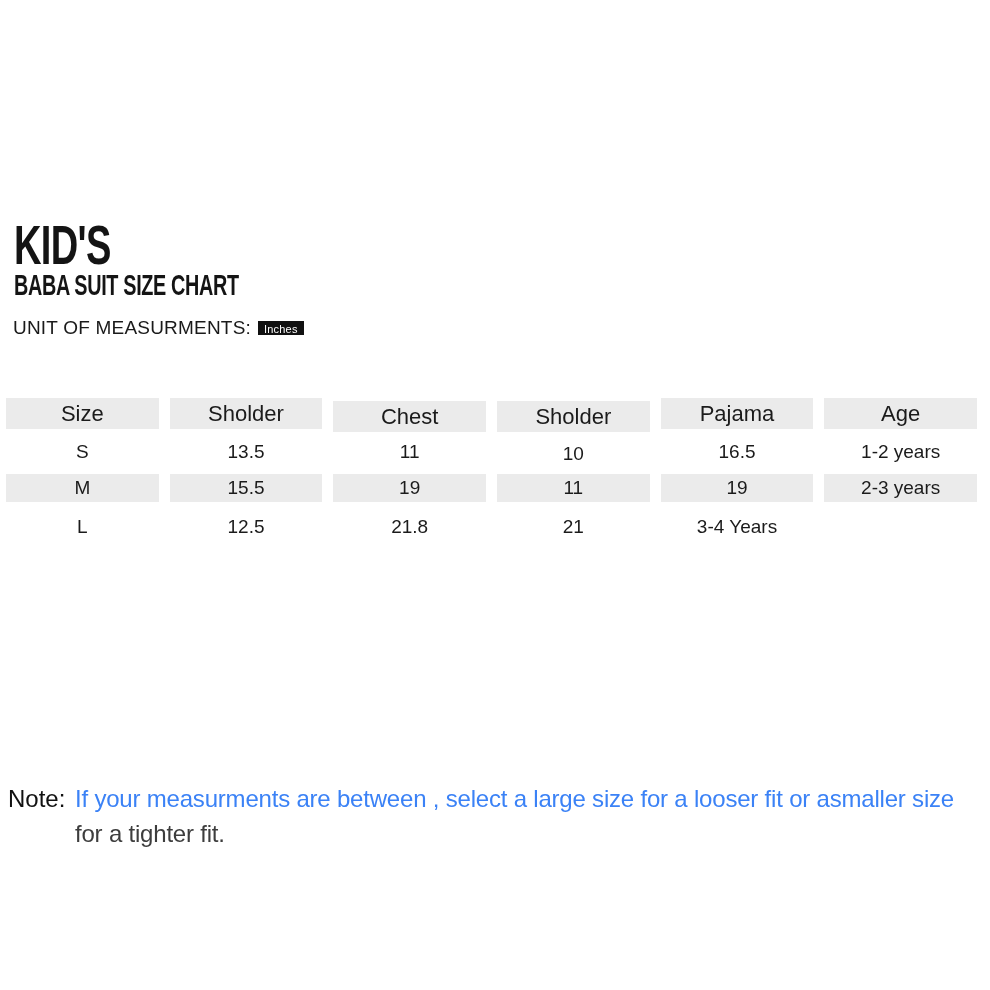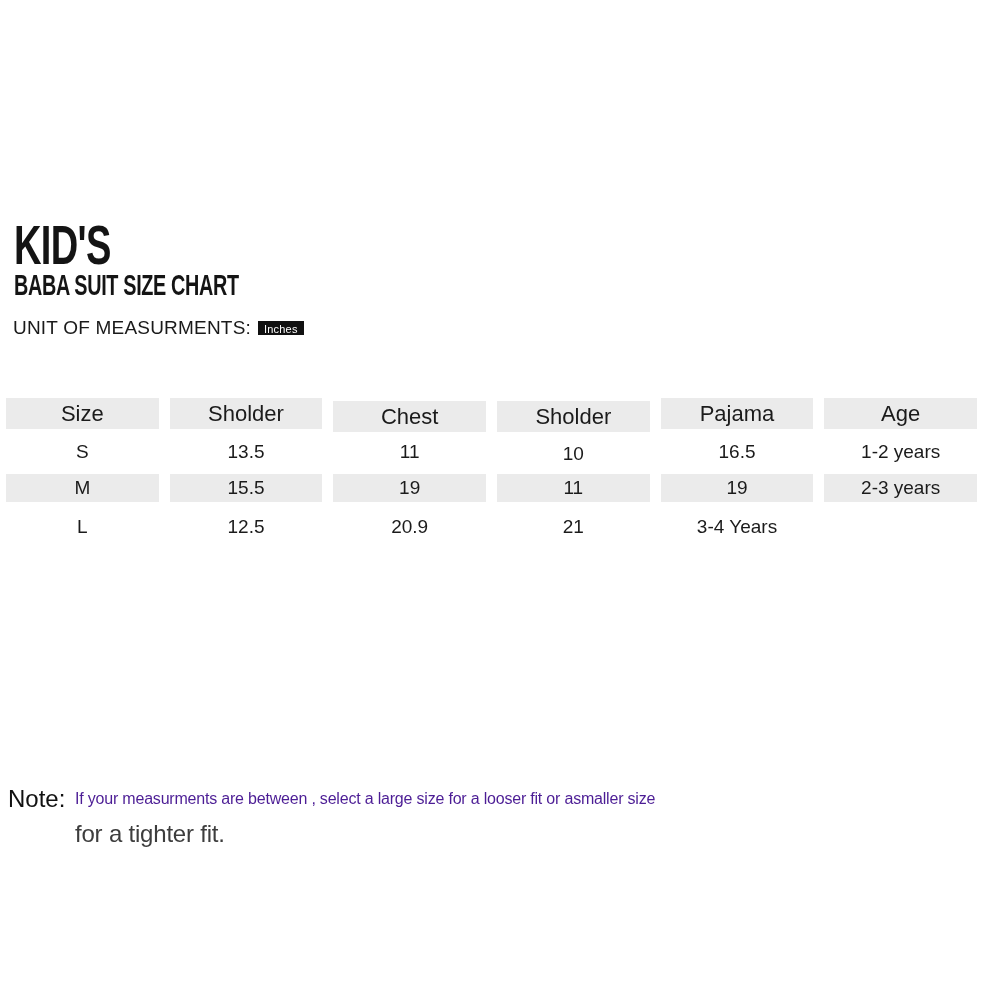--- a/index.html
+++ b/index.html
@@ -45,21 +45,21 @@
   .dy3 { position:relative; top:3px; }
   .dy2 { position:relative; top:2px; }
 
   
   .note-label {
     position:absolute; left:8px; top:784px;
     font-size:24px; font-weight:normal; color:#111111; line-height:30px;
   }
   .note-line1 {
     position:absolute; left:75px; top:784px;
-    font-size:16px; color:#4c1d95; line-height:30px; letter-spacing:-0.2px;
+    font-size:24px; color:#3b82f6; line-height:30px; letter-spacing:-0.2px;
     white-space:nowrap;
   }
   .note-line2 {
     position:absolute; left:75px; top:819px;
     font-size:24px; color:#3d3d3d; line-height:30px; letter-spacing:-0.2px;
     white-space:nowrap;
   }
 </style>
 </head>
 <body>
@@ -97,21 +97,21 @@
     <div class="cell">15.5</div>
     <div class="cell">19</div>
     <div class="cell">11</div>
     <div class="cell">19</div>
     <div class="cell">2-3 years</div>
   </div>
 
   <div class="t-row row-l">
     <div class="cell">L</div>
     <div class="cell">12.5</div>
-    <div class="cell">20.9</div>
+    <div class="cell">21.8</div>
     <div class="cell">21</div>
     <div class="cell">3-4 Years</div>
   </div>
 </div>
 
 <div>
   <span class="note-label">Note:</span>
   <span class="note-line1">If your measurments are between , select a large size for a looser fit or asmaller size</span>
   <span class="note-line2">for a tighter fit.</span>
 </div>

